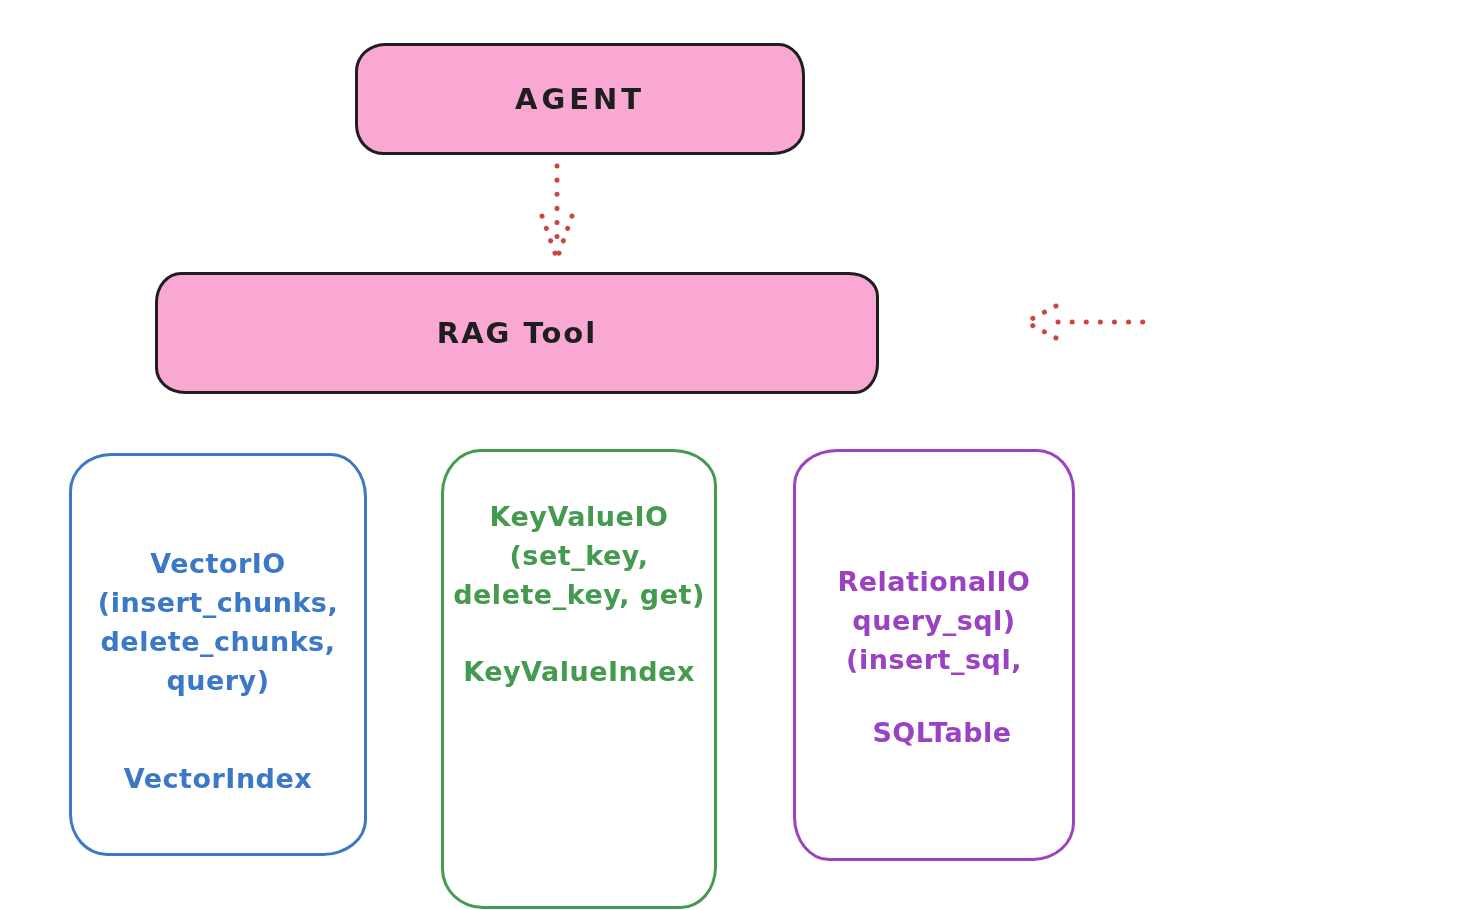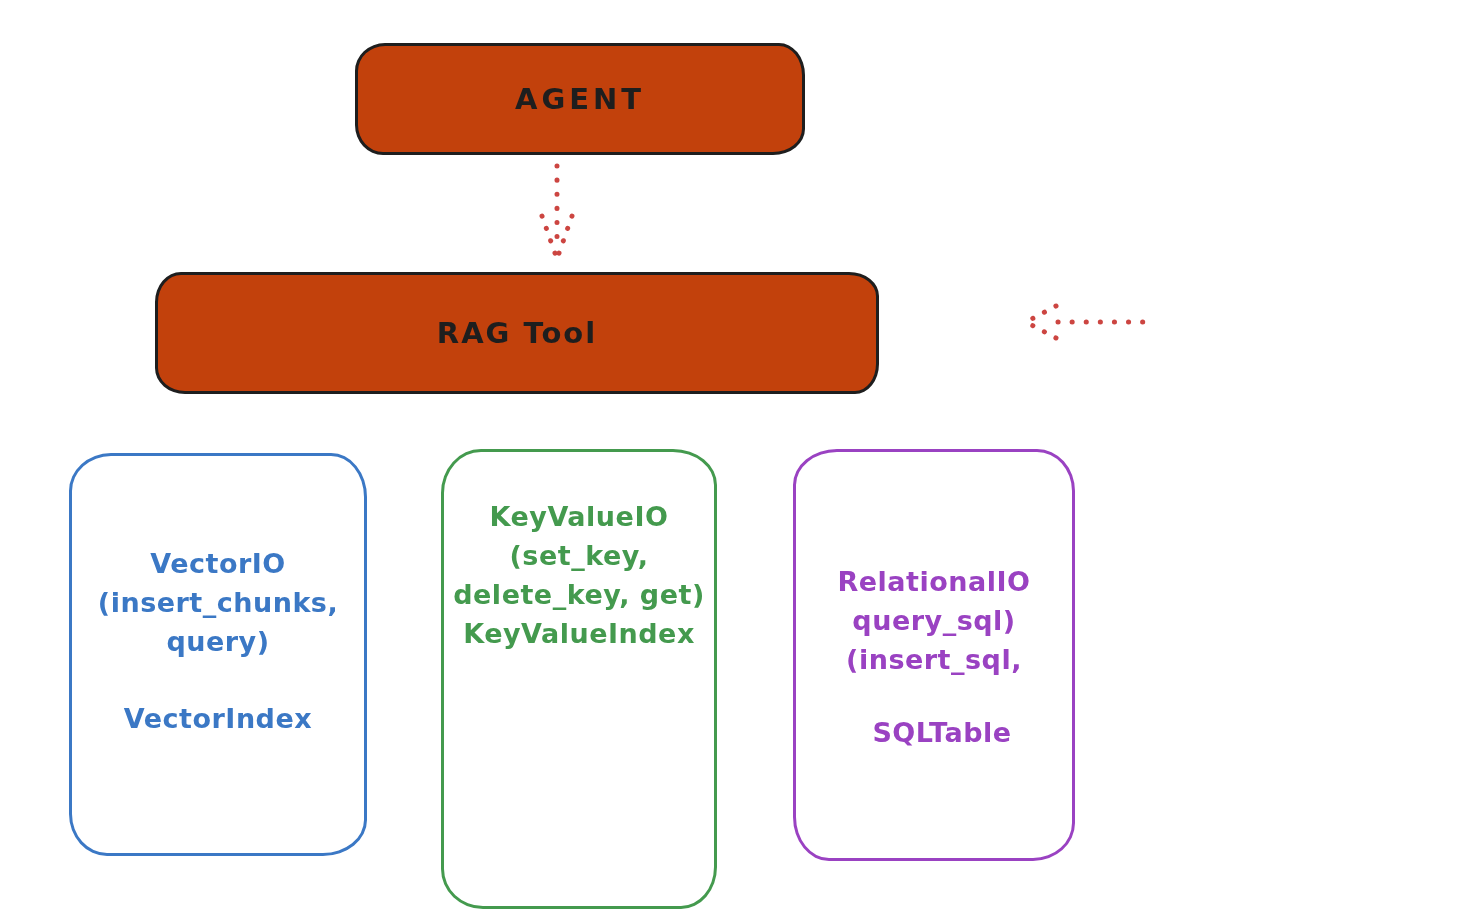--- a/index.html
+++ b/index.html
@@ -9,21 +9,21 @@
     height: 910px;
     background: #ffffff;
     font-family: "DejaVu Sans", "Liberation Sans", sans-serif;
     overflow: hidden;
   }
 
   
   .sketch-box {
     position: absolute;
     border: 3.5px solid #1e1e1e;
-    background: #c2410c;
+    background: #f9a8d4;
     display: flex;
     align-items: center;
     justify-content: center;
     box-sizing: border-box;
   }
   #agent-box {
     left: 355px; top: 43px; width: 450px; height: 112px;
     border-radius: 30px 26px 32px 28px / 28px 32px 26px 30px;
   }
   #agent-box .box-label {
@@ -83,29 +83,29 @@
     line-height: 39px;
     letter-spacing: 0.5px;
   }
 
   #store-vector {
     left: 69px; top: 453px; width: 298px; height: 403px;
     border-color: #3b78c5; color: #3b78c5;
     border-radius: 42px 36px 44px 38px / 38px 44px 36px 42px;
     padding-top: 88px;
   }
-  #store-vector .store-index { margin-top: 38px; }
+  #store-vector .store-index { margin-top: 59px; }
 
   #store-keyvalue {
     left: 441px; top: 449px; width: 276px; height: 460px;
     border-color: #449a4e; color: #449a4e;
     border-radius: 40px 44px 36px 42px / 44px 36px 42px 40px;
     padding-top: 45px;
   }
-  #store-keyvalue .store-index { }
+  #store-keyvalue .store-index { margin-top: 38px; }
 
   #store-relational {
     left: 793px; top: 449px; width: 282px; height: 412px;
     border-color: #9a42c2; color: #9a42c2;
     border-radius: 44px 38px 42px 36px / 36px 42px 38px 44px;
     padding-top: 110px;
   }
   #store-relational .store-index { margin-top: 34px; margin-left: 16px; }
 </style>
 </head>
@@ -131,20 +131,21 @@
     <path class="dotline" d="M40,22 L126,22"></path>
     <path class="dotline fine" d="M38,6 L8,22"></path>
     <path class="dotline fine" d="M38,38 L8,22"></path>
   </svg>
 
 
   <div id="store-vector" class="store-box">
     <div class="store-lines">
         <div>VectorIO</div>
         <div>(insert_chunks,</div>
+        <div>delete_chunks,</div>
         <div>query)</div>
       </div>
     <span class="store-index">VectorIndex</span>
   </div>
 
   <div id="store-keyvalue" class="store-box">
     <div class="store-lines">
         <div>KeyValueIO</div>
         <div>(set_key,</div>
         <div>delete_key, get)</div>

